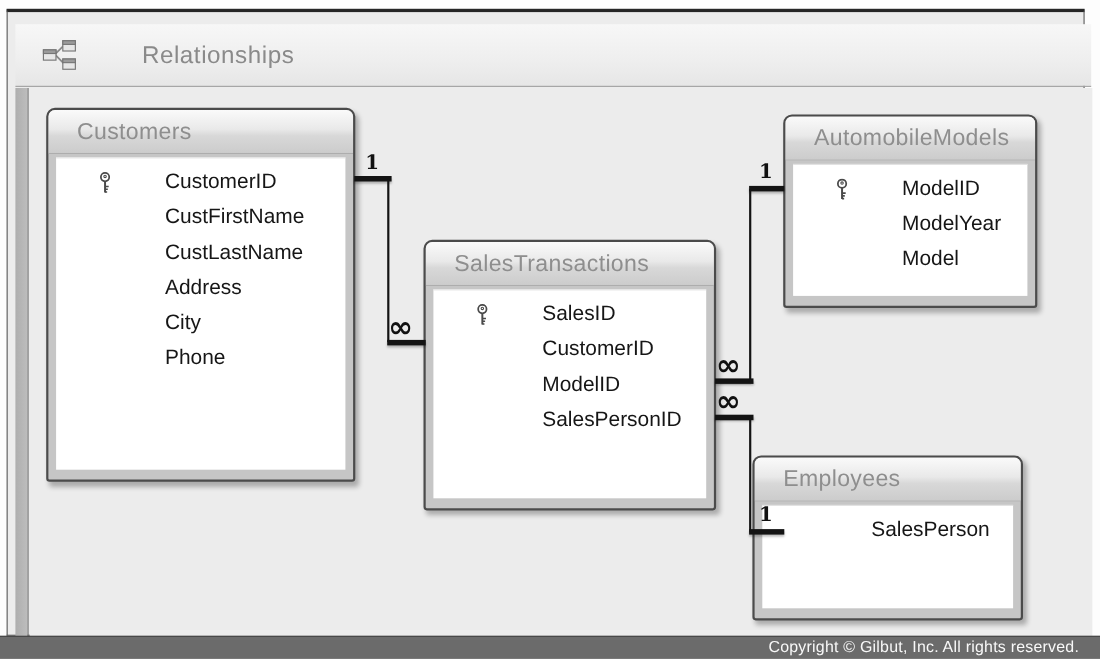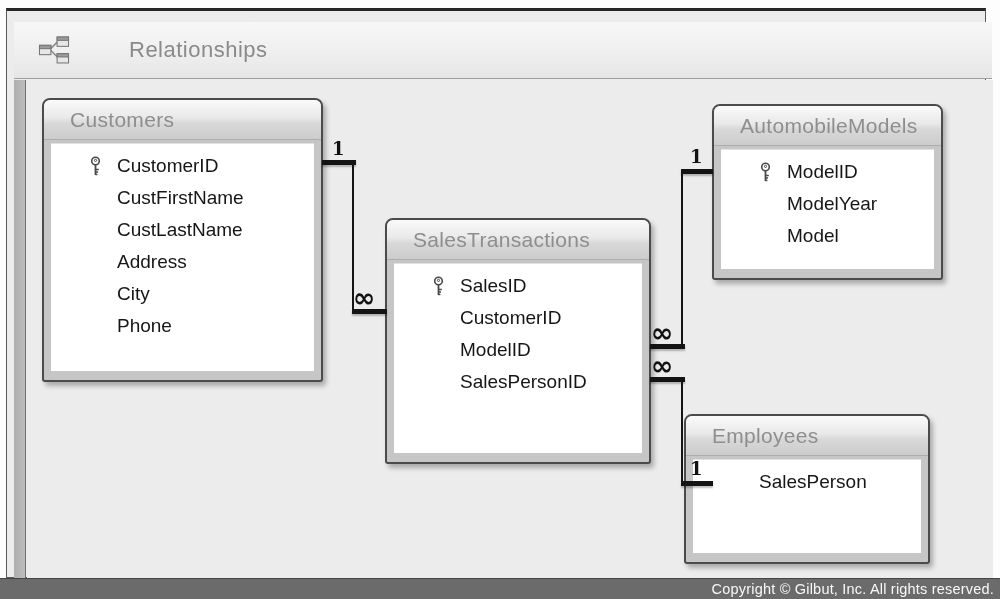--- a/index.html
+++ b/index.html
@@ -48,40 +48,40 @@
     background:linear-gradient(#fafafa,#e9e9e9 45%,#d8d8d8 60%,#cccccc);
     border-bottom:1px solid #adadad;
     display:flex;align-items:center;padding-left:26px;box-sizing:border-box;
   }
   .t-title{font-size:21px;color:#8e8e8e;letter-spacing:.3px;}
   .t-body{
     position:absolute;left:7px;right:7px;top:43px;bottom:9px;
     background:#ffffff;border-top:1px solid #e2e2e2;
     padding:6px 0 0 22px;box-sizing:border-box;overflow:hidden;
   }
-  .f-row{display:flex;align-items:center;height:32px;}
+  .f-row{display:flex;align-items:center;height:32px;gap:33px;}
   .keycell{width:44px;display:flex;justify-content:center;align-items:center;flex:0 0 44px;}
   .f-name{font-size:19px;color:#161616;white-space:nowrap;}
   
   .rel-seg{position:absolute;background:#141414;z-index:4;}
   .rel-seg.thick{height:5px;box-shadow:0 2px 2px rgba(0,0,0,.25);}
   .rel-seg.vert{width:2px;}
   .card-label{
     position:absolute;z-index:5;color:#111;
     font-family:"DejaVu Serif",serif;font-weight:bold;font-size:18px;line-height:18px;
   }
   .card-label.many{
     font-family:"DejaVu Sans",sans-serif;font-size:27px;line-height:20px;letter-spacing:-1px;
   }
   
   .footer-bar{
     position:absolute;left:0;top:578px;width:1000px;height:21px;
     background:#6b6b6b;border-top:1px solid #454545;z-index:6;
     display:flex;align-items:center;justify-content:flex-end;
-    box-sizing:border-box;padding-right:6px;
+    box-sizing:border-box;padding-right:19px;
   }
   .footer-bar span{color:#f8f8f8;font-size:14.5px;letter-spacing:.2px;}
 </style>
 </head>
 <body>
 
 <div class="app-window">
   <div class="titlebar">
     <span class="win-icon">
       <svg width="32" height="28" viewBox="0 0 30 27">
@@ -117,21 +117,21 @@
 <div class="rel-seg thick" style="left:650px;top:344px;width:35px;"></div>
 <span class="card-label" style="left:690px;top:148px;">1</span>
 <span class="card-label many" style="left:651px;top:323px;">∞</span>
 
 <div class="rel-seg thick" style="left:650px;top:377px;width:35px;"></div>
 <div class="rel-seg vert" style="left:681px;top:379px;height:105px;"></div>
 <div class="rel-seg thick" style="left:681px;top:481px;width:32px;"></div>
 <span class="card-label many" style="left:651px;top:356px;">∞</span>
 <span class="card-label" style="left:690px;top:460px;">1</span>
 
-<div class="table-card" style="left:42px;top:98px;width:281px;height:284px;">
+<div class="table-card" style="left:42px;top:98px;width:281px;height:340px;">
   <div class="t-header">
     <span class="t-title">Customers</span>
   </div>
   <div class="t-body">
     <div class="f-row">
       <span class="keycell">
         <svg width="13" height="21" viewBox="0 0 13 21">
             <circle cx="6.5" cy="5" r="3.8" fill="none" stroke="#4a4a4a" stroke-width="1.6"></circle>
             <circle cx="6.5" cy="4.4" r="1.1" fill="none" stroke="#4a4a4a" stroke-width="1"></circle>
             <line x1="6.5" y1="9" x2="6.5" y2="19" stroke="#4a4a4a" stroke-width="1.8"></line>

